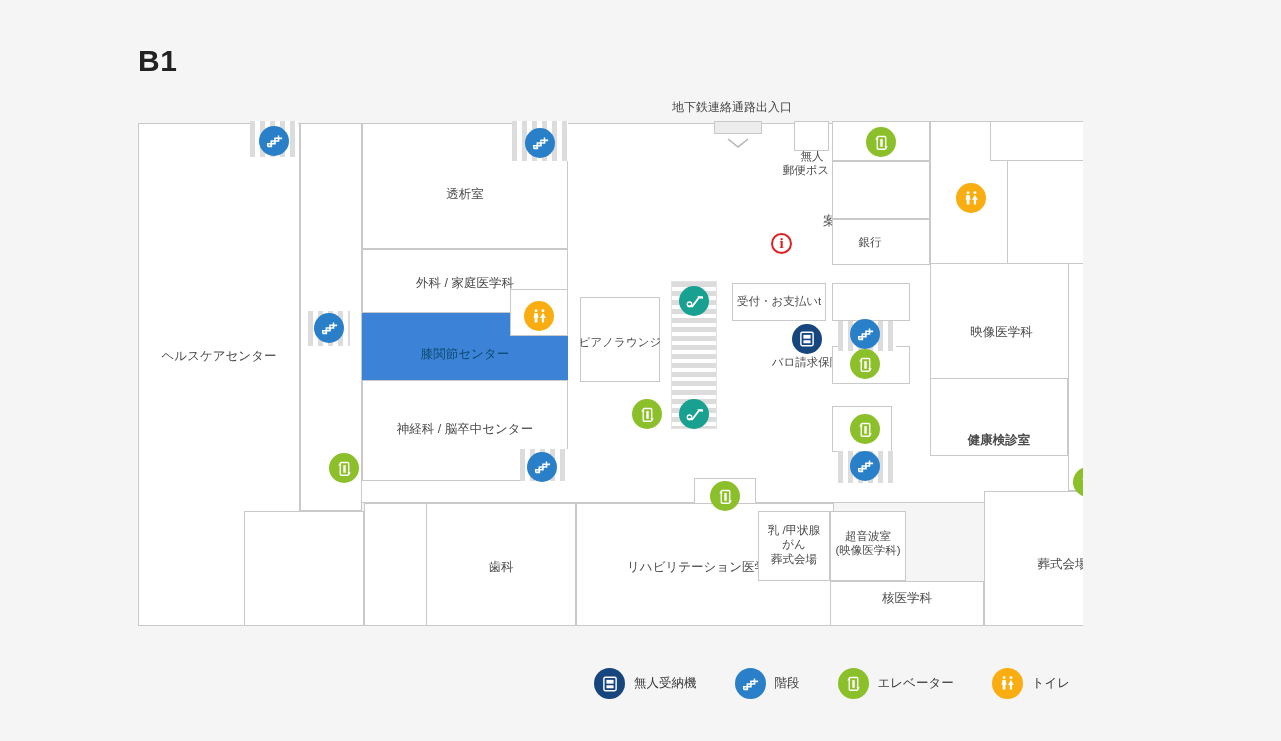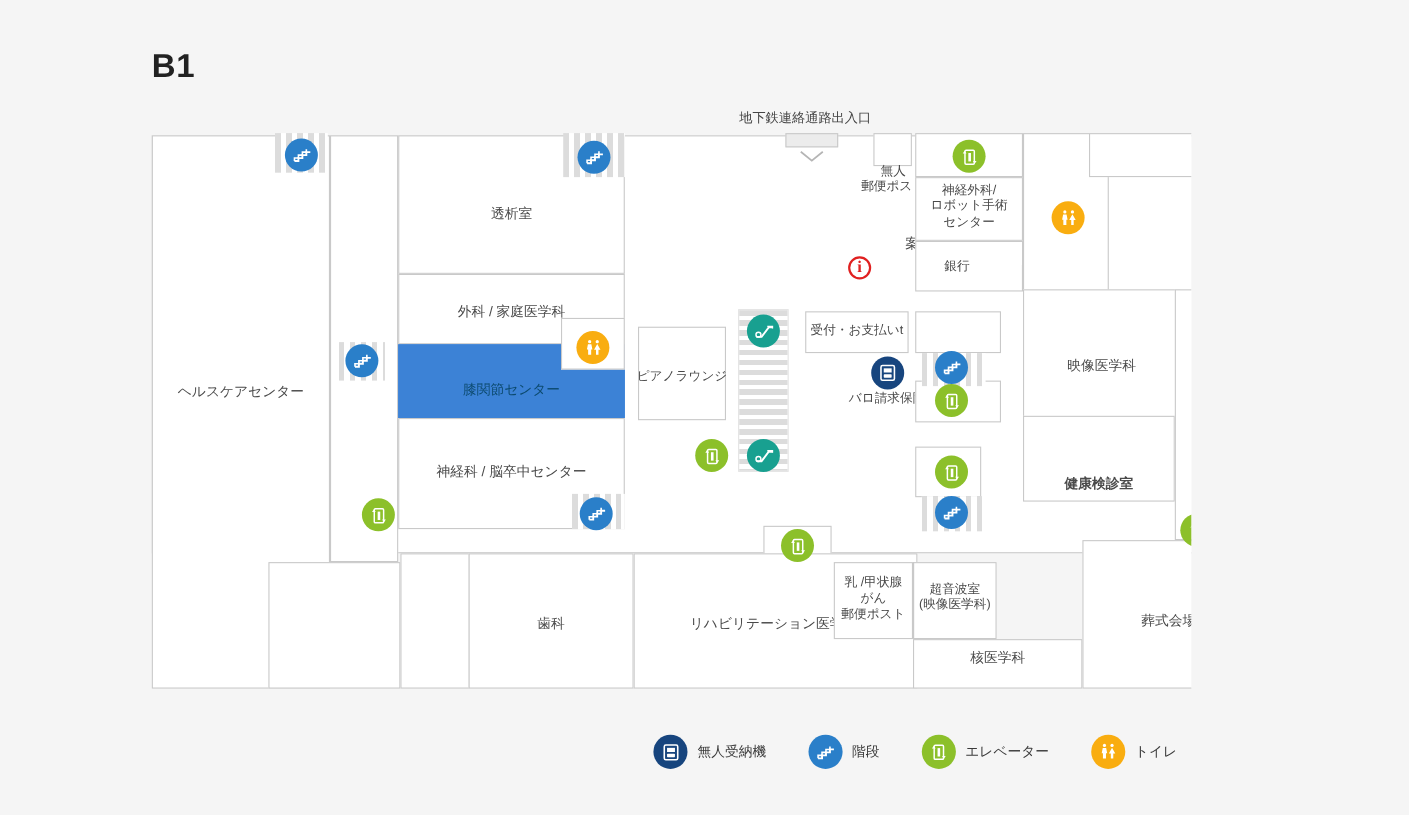--- a/index.html
+++ b/index.html
@@ -207,23 +207,20 @@
     <div class="lbl sm" style="left:634px; top:26px; width:80px;">無人
 郵便ポスト</div>
 
     <div id="info-label" style="left:630px; top:90px; width:80px; text-align:right;">案内</div>
     <div id="info-marker" style="left:633px; top:110px;">
       <span>i</span>
     </div>
 
     <div class="rm" style="left:694px; top:-2px; width:98px; height:40px;"></div>
     <div class="rm" style="left:694px; top:38px; width:98px; height:58px;"></div>
-    <div class="lbl sm" style="left:694px; top:43px; width:98px;">神経外科/
-ロボット手術
-センター</div>
 
     <div class="rm" style="left:694px; top:96px; width:98px; height:46px;"></div>
     <div class="wfill" style="left:767px; top:97px; width:24px; height:21px;"></div>
     <div class="lbl sm" style="left:694px; top:112px; width:76px;">銀行</div>
 
     <div class="rm" style="left:792px; top:-2px; width:78px; height:144px;"></div>
 
     <div class="rm" style="left:852px; top:-2px; width:153px; height:40px;"></div>
 
     <div class="rm" style="left:792px; top:140px; width:143px; height:172px;"></div>
@@ -253,21 +250,21 @@
 
     <div class="rm" style="left:288px; top:380px; width:150px; height:123px;"></div>
     <div class="lbl" style="left:288px; top:437px; width:150px;">歯科</div>
 
     <div class="rm" style="left:438px; top:380px; width:258px; height:123px;"></div>
     <div class="lbl" style="left:438px; top:437px; width:258px;">リハビリテーション医学科t</div>
 
     <div class="rm" style="left:620px; top:388px; width:72px; height:70px;"></div>
     <div class="lbl sm" style="left:620px; top:400px; width:72px;">乳 /甲状腺
 がん
-郵便ポスト</div>
+葬式会場</div>
 
     <div class="rm" style="left:692px; top:388px; width:76px; height:70px;"></div>
     <div class="lbl sm" style="left:692px; top:406px; width:76px;">超音波室
 (映像医学科)</div>
 
     <div class="rm" style="left:692px; top:458px; width:154px; height:45px;"></div>
     <div class="lbl" style="left:692px; top:468px; width:154px;">核医学科</div>
 
     <div class="rm" style="left:846px; top:368px; width:157px; height:135px;"></div>
     <div class="lbl" style="left:846px; top:434px; width:157px;">葬式会場</div>

